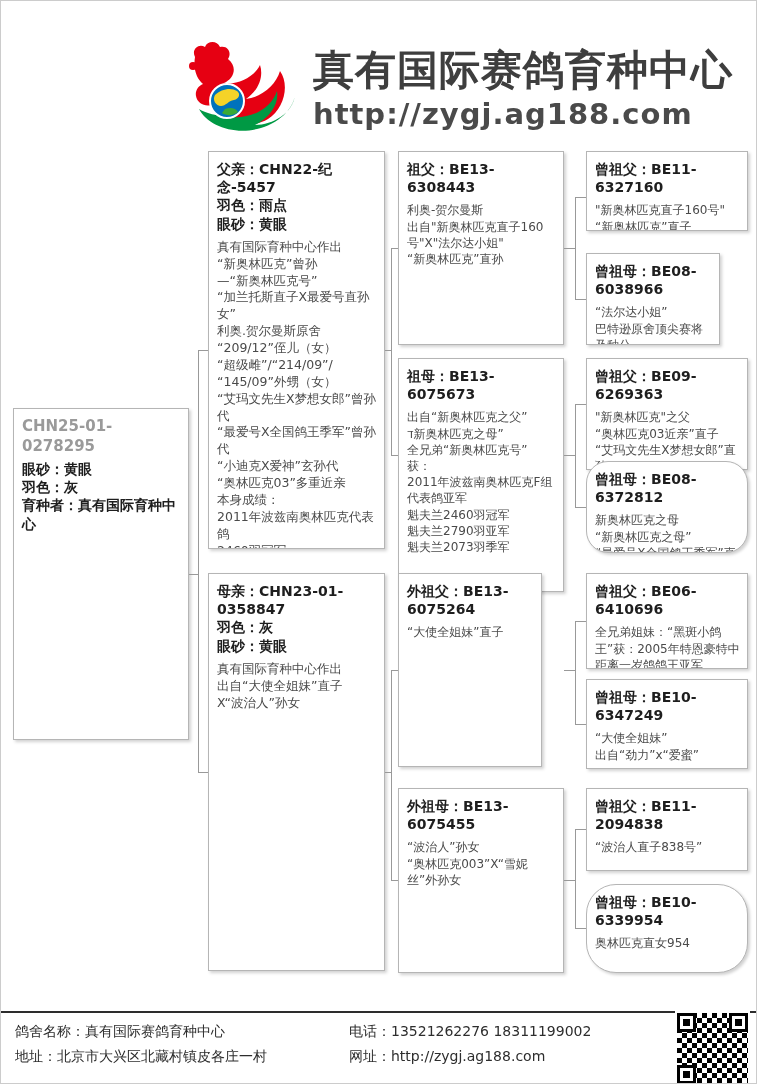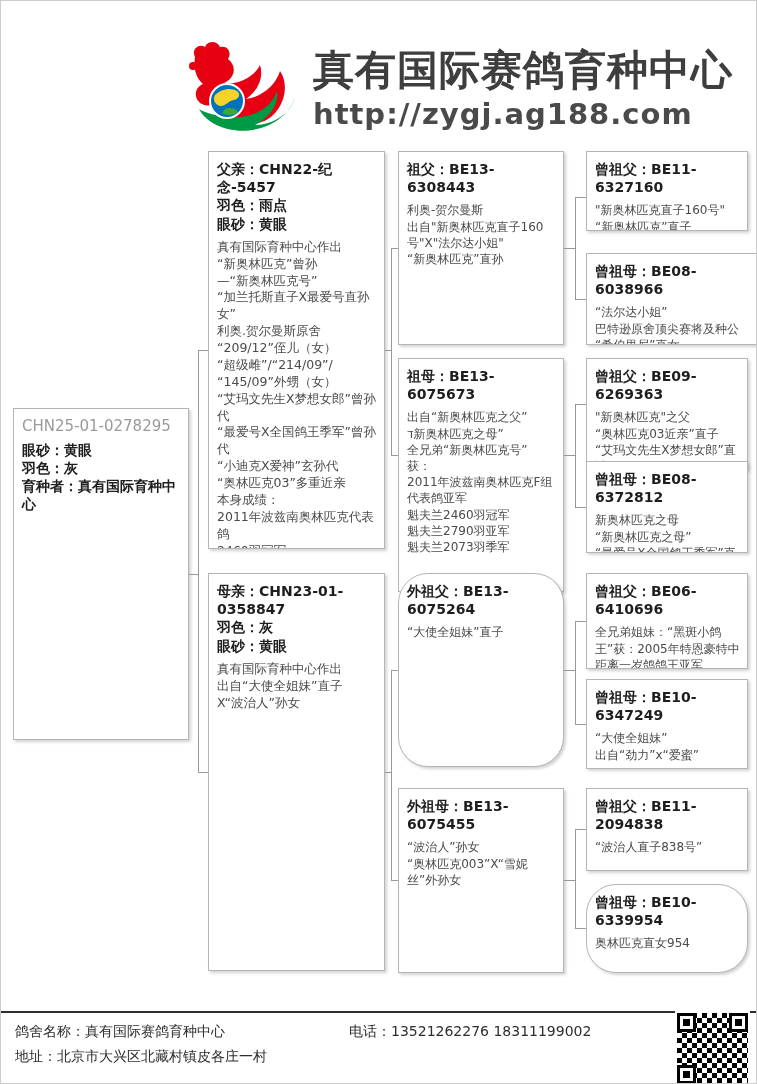--- a/index.html
+++ b/index.html
@@ -12,36 +12,36 @@
   
   .logo { position:absolute; left:180px; top:34px; width:132px; height:104px; }
   .brand-title { position:absolute; left:312px; top:42px; font-size:41px; font-weight:bold; color:#3e3e3e; letter-spacing:1px; white-space:nowrap; }
   .brand-url { position:absolute; left:312px; top:96px; font-size:29px; font-weight:800; color:#4a4a4a; letter-spacing:1px; white-space:nowrap; }
   
   .box {
     position:absolute; background:#fff; border:1px solid #b5b5b5;
     box-shadow:2px 2px 3px rgba(0,0,0,.18); padding:8px 6px 6px 8px; overflow:hidden;
   }
   .box-title { font-size:14px; font-weight:600; color:#1e1e1e; line-height:1.3; }
-  .subject-title { font-size:15px; font-weight:400; color:#9a9a9a; line-height:1.3; margin-bottom:4px; }
+  .subject-title { font-size:15px; font-weight:700; color:#9a9a9a; line-height:1.3; margin-bottom:4px; }
   .trait-line { font-size:14px; font-weight:600; color:#1e1e1e; line-height:1.3; }
   .box-body { margin-top:6px; }
   .body-line { font-size:12px; color:#4a4a4a; line-height:1.35; }
   .col2 .body-line { font-size:12.5px; }
   #box-subject { left:12px;  top:407px; width:176px; height:332px; }
   #box-father  { left:207px; top:150px; width:177px; height:398px; }
   #box-mother  { left:207px; top:572px; width:177px; height:398px; }
   #box-gf   { left:397px; top:150px; width:166px; height:194px; }
   #box-gm   { left:397px; top:357px; width:166px; height:234px; }
-  #box-mgf  { left:397px; top:572px; width:166px; height:194px;border-radius:30px; }
+  #box-mgf  { left:397px; top:572px; width:144px; height:194px; }
   #box-mgm  { left:397px; top:787px; width:166px; height:185px; }
   #box-ggf1 { left:585px; top:150px; width:162px; height:80px; }
-  #box-ggm1 { left:585px; top:252px; width:171px; height:92px; }
+  #box-ggm1 { left:585px; top:252px; width:134px; height:92px; }
   #box-ggf2 { left:585px; top:357px; width:162px; height:112px; }
-  #box-ggm2 { left:585px; top:460px; width:162px; height:92px; }
+  #box-ggm2 { left:585px; top:460px; width:162px; height:92px;border-radius:22px; }
   #box-ggf3 { left:585px; top:572px; width:162px; height:96px; }
   #box-ggm3 { left:585px; top:678px; width:162px; height:90px; }
   #box-ggf4 { left:585px; top:787px; width:162px; height:83px; }
   #box-ggm4 { left:585px; top:883px; width:162px; height:89px;border-radius:30px; }
   
   .hline { position:absolute; height:1px; background:#999; }
   .vline { position:absolute; width:1px;  background:#999; }
   
   .footer-rule { position:absolute; left:0; top:1010px; width:757px; height:2px; background:#2d2d2d; }
   .footer-item { position:absolute; font-size:14px; color:#2d2d2d; white-space:nowrap; }
@@ -267,19 +267,20 @@
     <div class="hline" style="left:563px;top:879px;width:11px;"></div>
     <div class="vline" style="left:574px;top:828px;height:99px;"></div>
     <div class="hline" style="left:574px;top:828px;width:11px;"></div>
     <div class="hline" style="left:574px;top:927px;width:11px;"></div>
   </div>
 
   <div class="footer-rule"></div>
   <div class="footer-item" id="f-loft">鸽舍名称：真有国际赛鸽育种中心</div>
   <div class="footer-item" id="f-address">地址：北京市大兴区北藏村镇皮各庄一村</div>
   <div class="footer-item" id="f-phone">电话：13521262276  18311199002</div>
+  <div class="footer-item" id="f-web">网址：http://zygj.ag188.com</div>
   <div class="qr">
     <div class="finder f-tl"></div>
     <div class="finder f-tr"></div>
     <div class="finder f-bl"></div>
   </div>
 
 </div>
 
 </body></html>

